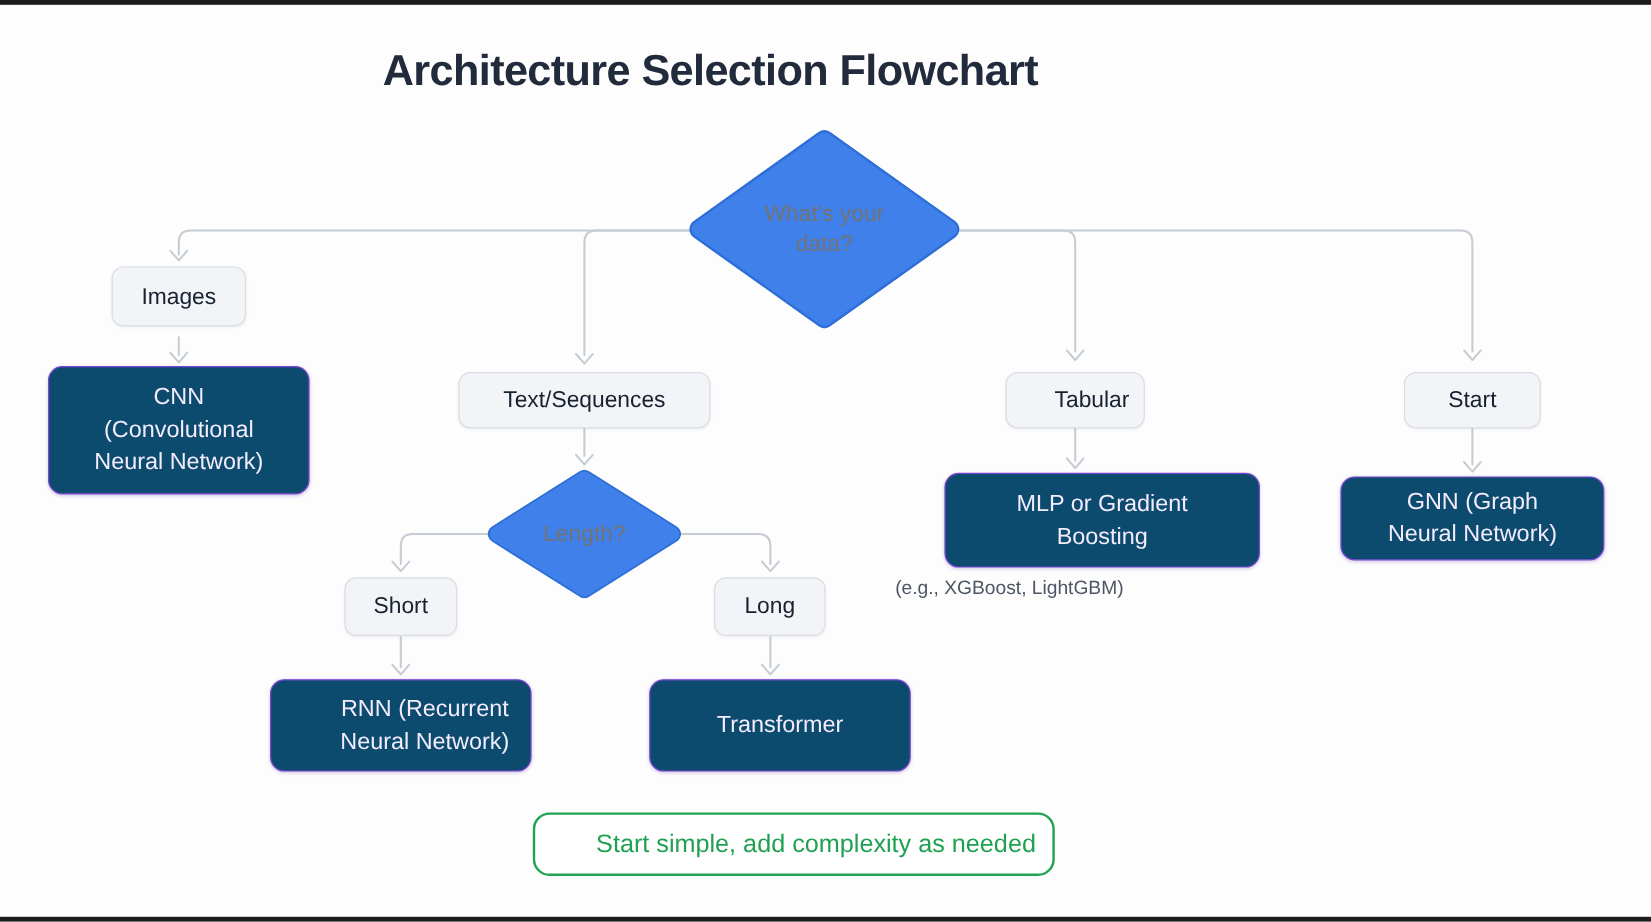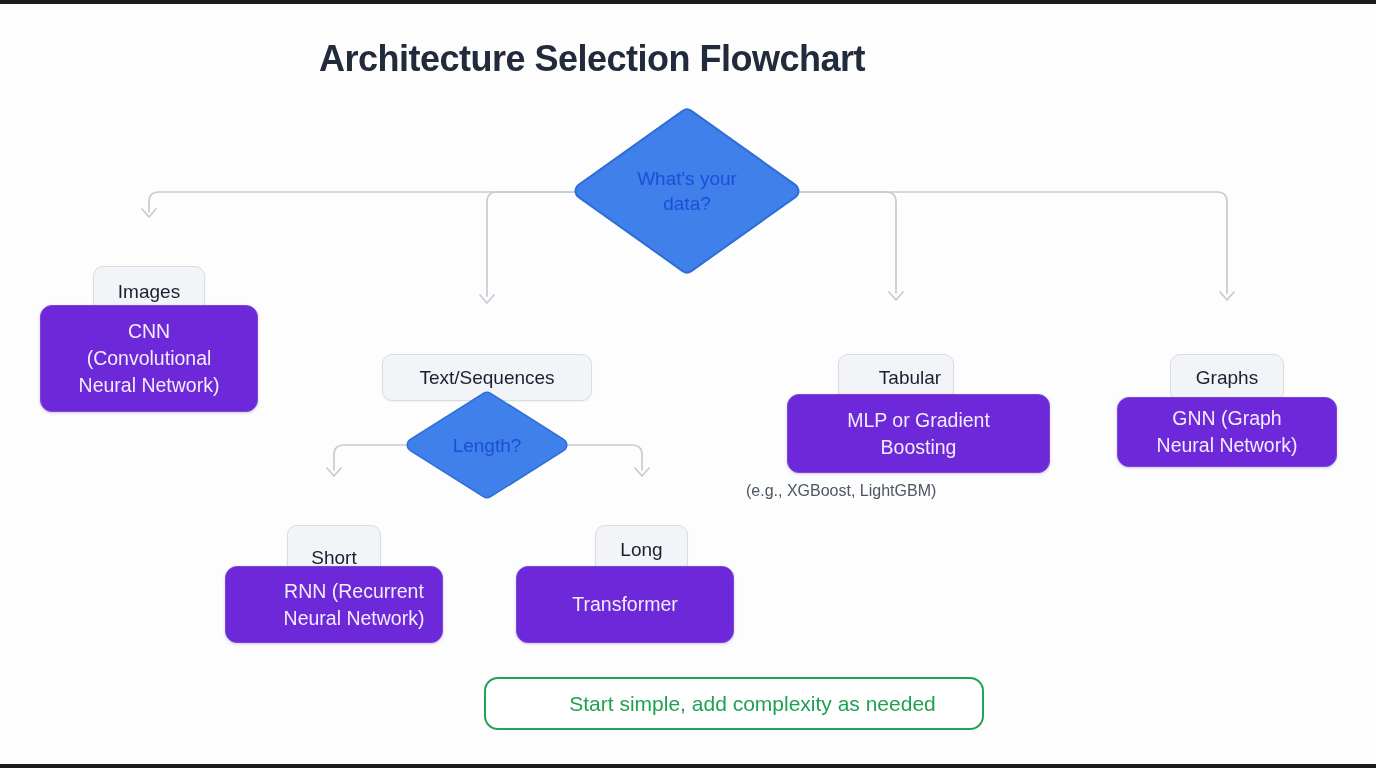--- a/index.html
+++ b/index.html
@@ -18,32 +18,31 @@
   }
 
   #wires{position:absolute;left:0;top:0;pointer-events:none;}
 
   .node{position:absolute;box-sizing:border-box;display:flex;align-items:center;justify-content:center;text-align:center;}
 
   .branch{
     background:#f2f4f7;border:1.5px solid #d8dde3;border-radius:10px;
     color:#18212f;font-size:19px;line-height:23px;
     box-shadow:0 1px 2px rgba(30,40,60,.05);
-    margin-top:44px;
   }
 
   .result{
-    background:#6d28d9;border:1.5px solid #7a46d2;border-radius:12px;
+    background:#0c4a6e;border:1.5px solid #7a46d2;border-radius:12px;
     color:#f2ecfc;font-size:19.5px;line-height:27px;
     box-shadow:0 1px 3px rgba(80,40,160,.25);
   }
   .result .inner{max-width:166px;}
   .result.wide .inner{max-width:180px;}
 
-  .diamond{color:#1d4ed8;font-size:19px;line-height:25px;}
+  .diamond{color:#737373;font-size:19px;line-height:25px;}
   .diamond svg{position:absolute;left:0;top:0;}
   .diamond .inner{position:relative;max-width:150px;}
 
   .caption{
     position:absolute;color:#4d5663;font-size:16px;
   }
 
   .note{
     position:absolute;box-sizing:border-box;display:flex;align-items:center;justify-content:center;
     background:#ffffff;border:2px solid #21a254;border-radius:14px;
@@ -113,55 +112,55 @@
 
 <div class="node branch" style="left:382px;top:310px;width:210px;height:47px;">
   <span>Text/Sequences</span>
 </div>
 
 <div class="node branch" style="left:838px;top:310px;width:116px;height:47px;padding-left:28px;">
   <span>Tabular</span>
 </div>
 
 <div class="node branch" style="left:1170px;top:310px;width:114px;height:47px;">
-  <span>Graphs</span>
+  <span>Start</span>
 </div>
 
 <div class="node result" style="left:40px;top:305px;width:218px;height:107px;">
   <div class="inner">CNN (Convolutional Neural Network)</div>
 </div>
 
 <div class="node diamond" style="left:406px;top:391px;width:162px;height:108px;">
   <svg width="162" height="108" viewBox="0 0 162 108">
     <path d="M81,8 L154,54 L81,100 L8,54 Z" fill="none" stroke="#2e6ed6" stroke-width="15" stroke-linejoin="round"></path>
     <path d="M81,8 L154,54 L81,100 L8,54 Z" fill="#3f80ea" stroke="#3f80ea" stroke-width="12" stroke-linejoin="round"></path>
   </svg>
   <div class="inner">Length?</div>
 </div>
 
-<div class="node branch" style="left:287px;top:481px;width:94px;height:64px;">
+<div class="node branch" style="left:287px;top:481px;width:94px;height:49px;">
   <span>Short</span>
 </div>
 
 <div class="node branch" style="left:595px;top:481px;width:93px;height:49px;">
   <span>Long</span>
 </div>
 
 <div class="node result" style="left:225px;top:566px;width:218px;height:77px;padding-left:40px;">
   <div class="inner">RNN (Recurrent Neural Network)</div>
 </div>
 
-<div class="node result wide" style="left:516px;top:566px;width:218px;height:77px;">
+<div class="node result wide" style="left:541px;top:566px;width:218px;height:77px;">
   <div class="inner">Transformer</div>
 </div>
 
 <div class="node result" style="left:787px;top:394px;width:263px;height:79px;">
   <div class="inner">MLP or Gradient Boosting</div>
 </div>
 <div class="caption" style="left:746px;top:482px;width:300px;">(e.g., XGBoost, LightGBM)</div>
 
 <div class="node result" style="left:1117px;top:397px;width:220px;height:70px;">
   <div class="inner">GNN (Graph Neural Network)</div>
 </div>
 
-<div class="note" style="left:484px;top:677px;width:500px;height:53px;padding-left:37px;">
+<div class="note" style="left:444px;top:677px;width:435px;height:53px;padding-left:37px;">
   <span>Start simple, add complexity as needed</span>
 </div>
 
 </body></html>

